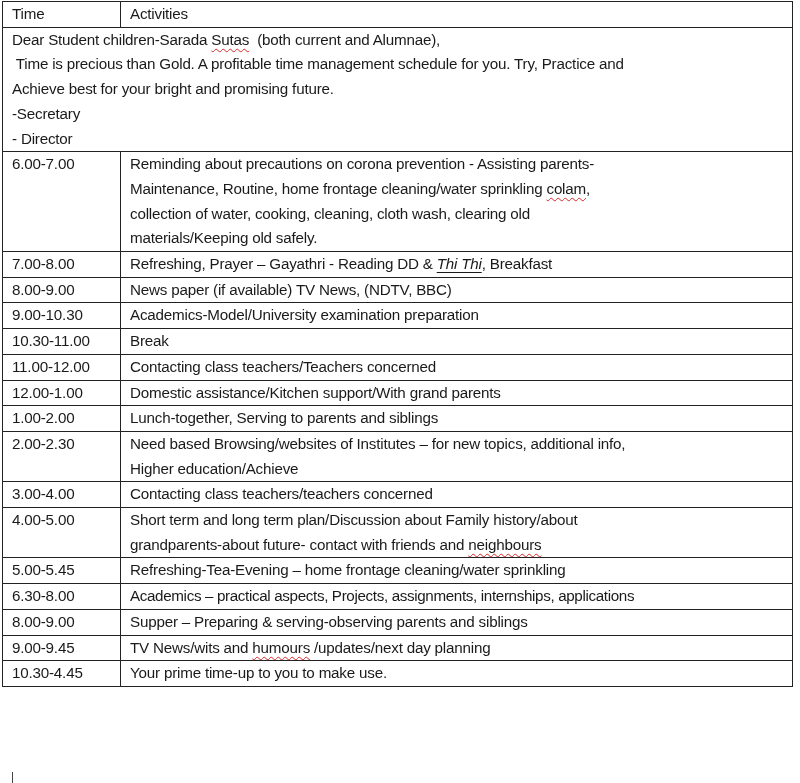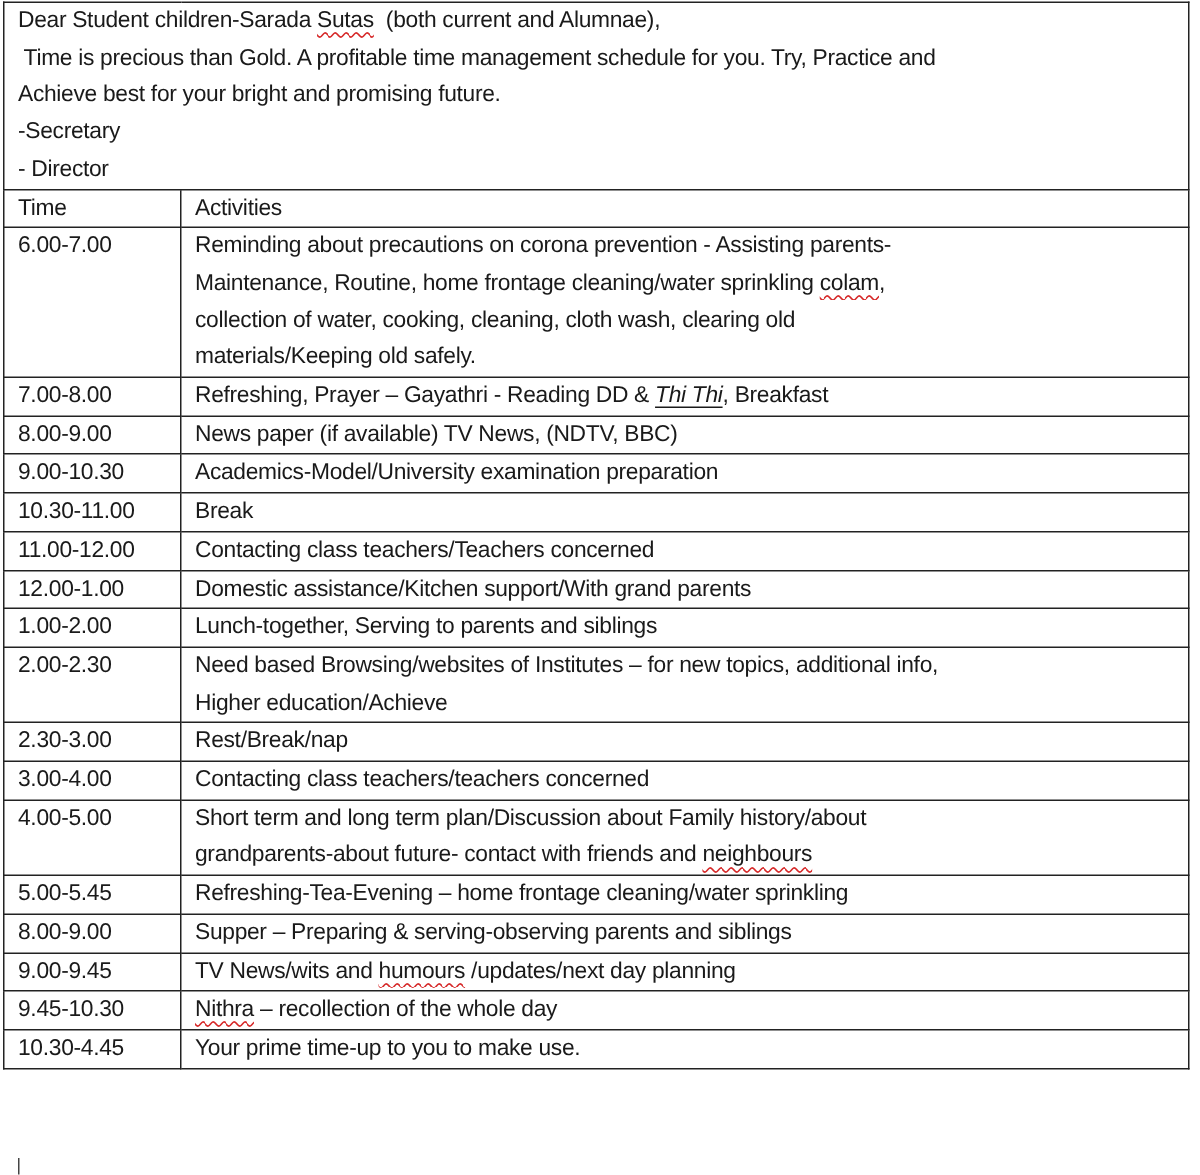--- a/index.html
+++ b/index.html
@@ -20,31 +20,31 @@
 </head>
 <body>
 
 <table class="doc-table">
   <colgroup>
       <col class="col-time">
       <col>
     </colgroup>
   <tbody>
     <tr>
+      <td>Time</td>
+      <td>Activities</td>
+    </tr>
+    <tr>
       <td class="intro" colspan="2">
         <span class="line"><span>Dear Student children-Sarada </span><span class="spell">Sutas</span><span style="white-space:pre">  (both current and Alumnae),</span></span>
         <span class="line" style="white-space:pre"> Time is precious than Gold. A profitable time management schedule for you. Try, Practice and</span>
         <span class="line">Achieve best for your bright and promising future.</span>
         <span class="line">-Secretary</span>
         <span class="line">- Director</span>
       </td>
-    </tr>
-    <tr>
-      <td>Time</td>
-      <td>Activities</td>
     </tr>
 
     <tr>
       <td>6.00-7.00</td>
       <td>
         <span class="line">Reminding about precautions on corona prevention - Assisting parents-</span>
         <span class="line"><span style="white-space:pre">Maintenance, Routine, home frontage cleaning/water sprinkling </span><span class="spell">colam</span><span>,</span></span>
         <span class="line">collection of water, cooking, cleaning, cloth wash, clearing old</span>
         <span class="line">materials/Keeping old safely.</span>
       </td>
@@ -78,49 +78,45 @@
       <td>Lunch-together, Serving to parents and siblings</td>
     </tr>
     <tr>
       <td>2.00-2.30</td>
       <td>
         <span class="line">Need based Browsing/websites of Institutes – for new topics, additional info,</span>
         <span class="line">Higher education/Achieve</span>
       </td>
     </tr>
     <tr>
-      <td>2.30-3.00</td>
-      <td>Rest/Break/nap</td>
-    </tr>
-    <tr>
       <td>3.00-4.00</td>
       <td>Contacting class teachers/teachers concerned</td>
     </tr>
     <tr>
       <td>4.00-5.00</td>
       <td>
         <span class="line">Short term and long term plan/Discussion about Family history/about</span>
         <span class="line"><span style="white-space:pre">grandparents-about future- contact with friends and </span><span class="spell">neighbours</span></span>
       </td>
     </tr>
     <tr>
       <td>5.00-5.45</td>
       <td>Refreshing-Tea-Evening – home frontage cleaning/water sprinkling</td>
     </tr>
     <tr>
+      <td>6.30-8.00</td>
+      <td style="letter-spacing:-0.35px">Academics – practical aspects, Projects, assignments, internships, applications</td>
+    </tr>
+    <tr>
       <td>8.00-9.00</td>
       <td>Supper – Preparing &amp; serving-observing parents and siblings</td>
     </tr>
     <tr>
       <td>9.00-9.45</td>
       <td><span style="white-space:pre">TV News/wits and </span><span class="spell">humours</span><span style="white-space:pre"> /updates/next day planning</span></td>
-    </tr>
-    <tr>
-      <td>9.45-10.30</td>
-      <td><span class="spell">Nithra</span><span style="white-space:pre"> – recollection of the whole day</span></td>
     </tr>
     <tr>
       <td>10.30-4.45</td>
       <td>Your prime time-up to you to make use.</td>
     </tr>
   </tbody>
 </table>
 
 <div class="cursor"></div>
 

